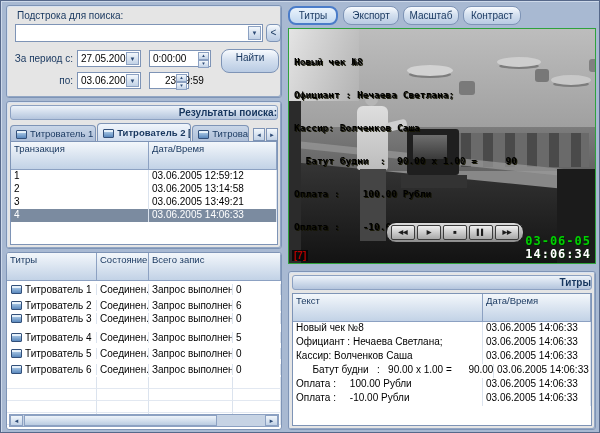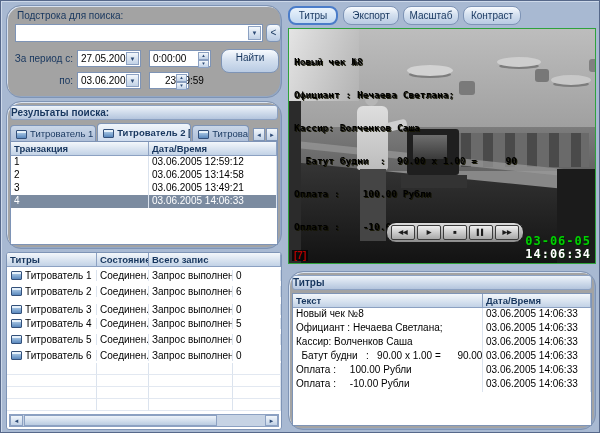--- a/index.html
+++ b/index.html
@@ -4,48 +4,48 @@
 <style>
   * { box-sizing: border-box; margin: 0; padding: 0; }
   html,body { width:600px; height:433px; overflow:hidden; }
   body { font-family:"Liberation Sans", sans-serif; }
 
   #app { position:relative; width:600px; height:433px;
          background:#a8b9d2; border:1px solid #56688a;
          box-shadow: inset 1px 1px 0 #cdd9ea; }
 
   
-  .groupbox { position:absolute; border:1px solid #7e94b6; border-radius:15px;
-              background:#a3a3a3; box-shadow: inset 1px 1px 0 #d8e2f0, inset -1px -1px 0 #93a7c4; }
+  .groupbox { position:absolute; border:1px solid #7e94b6; border-radius:3px;
+              background:#e5e5e5; box-shadow: inset 1px 1px 0 #d8e2f0, inset -1px -1px 0 #93a7c4; }
   .hdrbar { position:absolute; left:3px; right:3px; top:3px; height:15px;
             background:linear-gradient(#edf3fa,#b4c5dd);
             border:1px solid #8ca1c2; border-radius:3px;
             font-size:10px; font-weight:bold; color:#17365e;
-            text-align:left; line-height:13px; }
+            text-align:right; line-height:13px; }
   .btn { position:absolute; background:linear-gradient(#f8fbfe,#d4e0ef 45%,#b9cbe3);
          border:1px solid #7e94b6; border-radius:8px;
          font-size:10px; color:#17365e; text-align:center; cursor:default; }
   .btn.active { border:2px solid #4a7cc9; background:linear-gradient(#eaf3fc,#c2d8f0); }
   .btn.disabled { color:#94a4bc; text-shadow:1px 1px 0 #e8eef6; }
   .field { position:absolute; background:#fff; border:1px solid #7e94b6;
            font-size:10px; color:#000; }
   .lbl { position:absolute; font-size:10px; color:#17365e; }
   .ddbtn { position:absolute; right:1px; top:1px; bottom:1px; width:13px;
            background:linear-gradient(#f2f7fc,#c2d2e6); border:1px solid #8ca1c2;
            font-size:6px; color:#2c4a75; text-align:center; line-height:13px; }
   .spin { position:absolute; right:1px; top:1px; bottom:1px; width:11px;
           display:flex; flex-direction:column; }
   .spin span { flex:1; background:linear-gradient(#f2f7fc,#c2d2e6);
                border:1px solid #8ca1c2; font-size:4.5px; color:#2c4a75;
                text-align:center; line-height:6px; }
 
   
   .tbl { position:absolute; background:#fff; border:1px solid #7e94b6;
          display:flex; flex-direction:column; overflow:hidden; }
-  .thead { display:flex; height:14px; flex:none;font-weight:bold; }
+  .thead { display:flex; height:28px; flex:none; }
   .th { background:linear-gradient(#f3f7fb,#c2d2e6); border-right:1px solid #8ca1c2;
         border-bottom:1px solid #8ca1c2; font-size:9.5px; color:#17365e;
         padding:1px 3px 0; white-space:nowrap; overflow:hidden; }
   .trow { display:flex; flex:none; height:13px; }
   .td { font-size:10px; color:#000; padding:0 3px; white-space:pre;
         overflow:hidden; border-right:1px solid #dbe3ee; }
   .trow.sel { background:#7b8ba0; }
   .trow.sel .td { color:#fff; }
   .grid-row { display:flex; flex:none; height:12px; }
   .grid-row .td { border-bottom:1px solid #e2e8f1; }
@@ -206,21 +206,21 @@
       <div class="td" style="width:52px;">Соединен...</div>
       <div class="td" style="width:84px;">Запрос выполнен</div>
       <div class="td" style="flex:1;">0</div>
     </div>
     <div class="trow" style="height:16px; align-items:center;">
       <div class="td" style="width:90px; display:flex;"><span class="mini-icon"></span><span>Титрователь 2</span></div>
       <div class="td" style="width:52px;">Соединен...</div>
       <div class="td" style="width:84px;">Запрос выполнен</div>
       <div class="td" style="flex:1;">6</div>
     </div>
-    <div class="trow" style="height:16px; align-items:flex-end;">
+    <div class="trow" style="height:16px; align-items:flex-start;">
       <div class="td" style="width:90px; display:flex;"><span class="mini-icon"></span><span>Титрователь 3</span></div>
       <div class="td" style="width:52px;">Соединен...</div>
       <div class="td" style="width:84px;">Запрос выполнен</div>
       <div class="td" style="flex:1;">0</div>
     </div>
     <div class="trow" style="height:16px; align-items:center;">
       <div class="td" style="width:90px; display:flex;"><span class="mini-icon"></span><span>Титрователь 4</span></div>
       <div class="td" style="width:52px;">Соединен...</div>
       <div class="td" style="width:84px;">Запрос выполнен</div>
       <div class="td" style="flex:1;">5</div>
@@ -338,21 +338,21 @@
         <div class="td" style="flex:1;">03.06.2005 14:06:33</div>
       </div>
       <div class="trow" style="height:14px;">
         <div class="td" style="width:190px;">Официант : Нечаева Светлана;</div>
         <div class="td" style="flex:1;">03.06.2005 14:06:33</div>
       </div>
       <div class="trow" style="height:14px;">
         <div class="td" style="width:190px;">Кассир: Волченков Саша</div>
         <div class="td" style="flex:1;">03.06.2005 14:06:33</div>
       </div>
-      <div class="trow" style="height:14px;">
+      <div class="trow" style="height:14px;margin-left:11px;">
         <div class="td" style="width:190px;">  Батут будни   :   90.00 x 1.00 =      90.00</div>
         <div class="td" style="flex:1;">03.06.2005 14:06:33</div>
       </div>
       <div class="trow" style="height:14px;">
         <div class="td" style="width:190px;">Оплата :     100.00 Рубли</div>
         <div class="td" style="flex:1;">03.06.2005 14:06:33</div>
       </div>
       <div class="trow" style="height:14px;">
         <div class="td" style="width:190px;">Оплата :     -10.00 Рубли</div>
         <div class="td" style="flex:1;">03.06.2005 14:06:33</div>

